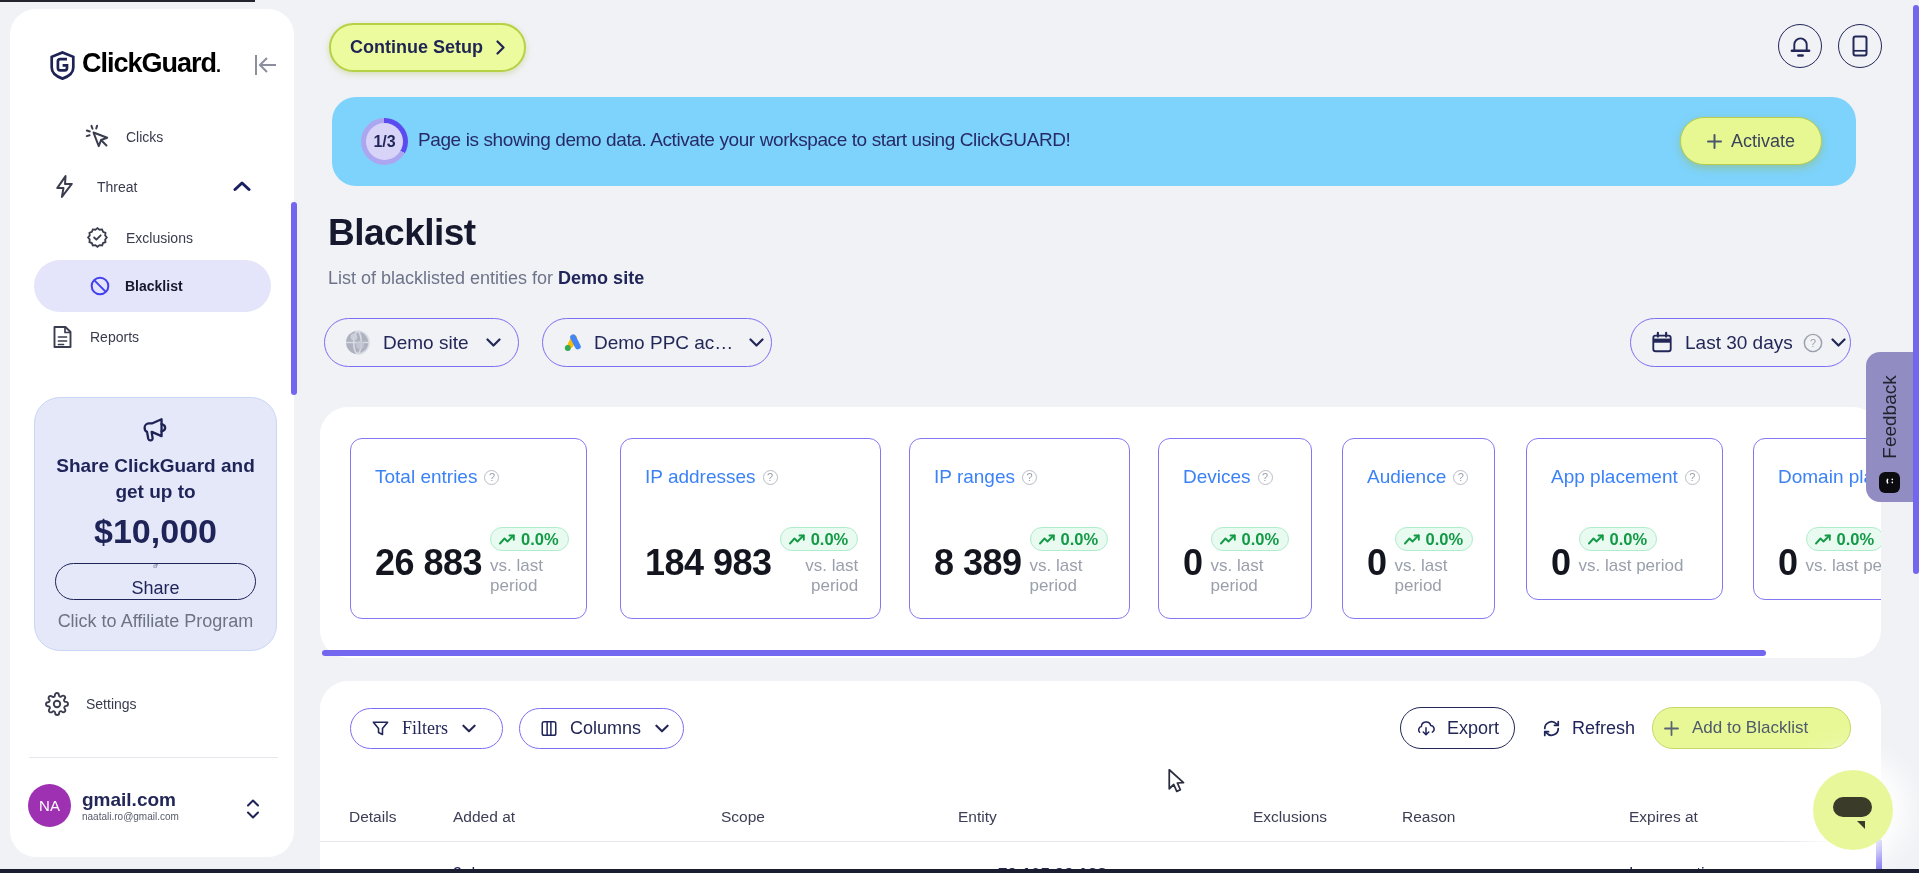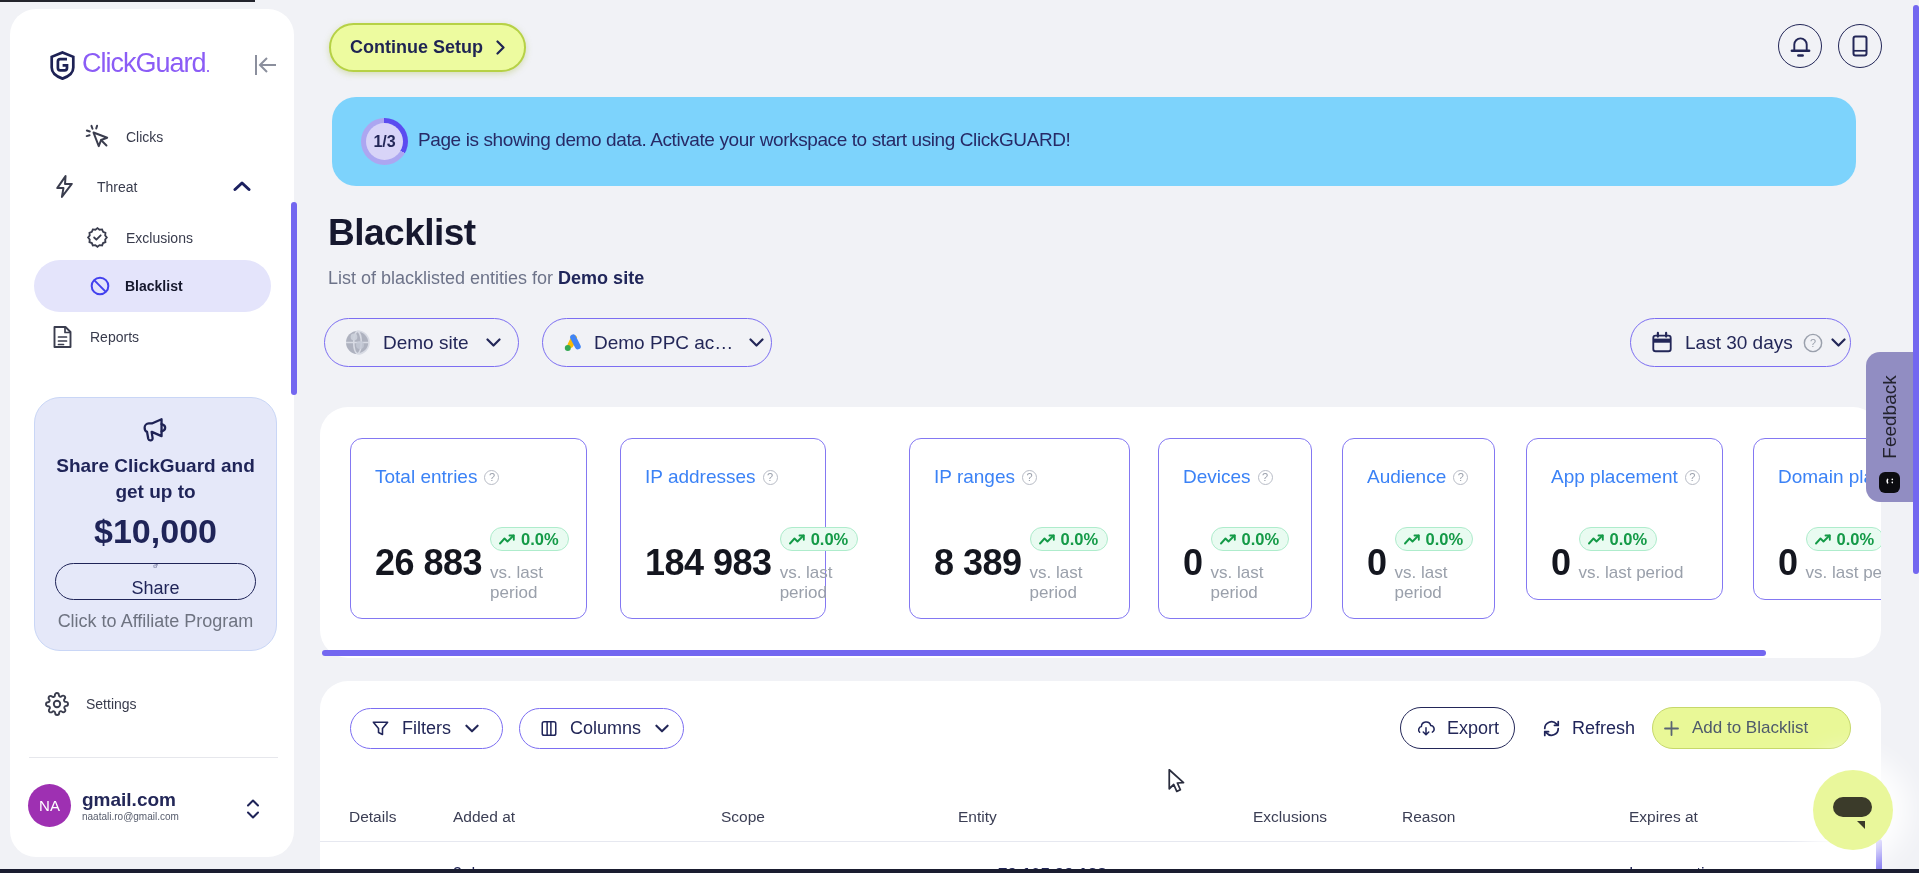--- a/index.html
+++ b/index.html
@@ -11,21 +11,21 @@
 </head>
 <body>
 
 <div class="abs" id="sidebar" style="left:10px;top:9px;width:284px;height:848px;background:#fff;border-radius:26px;">
 
   <div class="abs" style="left:40px;top:42px;width:230px;height:30px;">
     <svg width="25" height="29" viewBox="0 0 25 29" style="position:absolute;left:0;top:0;">
       <path d="M12.5 1.4 L23.3 5.8 V16.5 C23.3 21.5 19.3 25.3 12.5 27.6 C5.7 25.3 1.7 21.5 1.7 16.5 V5.8 Z" fill="none" stroke="#1e2255" stroke-width="2.7"></path>
       <path d="M17 8.2 H10.2 C8.7 8.2 7.9 9 7.9 10.5 V17 C7.9 18.5 8.7 19.3 10.2 19.3 H14.7 C16.2 19.3 17 18.5 17 17 V14.4 H12.6" fill="none" stroke="#1e2255" stroke-width="2.7"></path>
     </svg>
-    <div class="abs" style="left:32px;top:-3px;font-size:27px;font-weight:normal;color:#8b5cf6;letter-spacing:-1px;">ClickGuard<span style="font-size:18px;">.</span></div>
+    <div class="abs" style="left:32px;top:-3px;font-size:27px;font-weight:bold;color:#000000;letter-spacing:-1px;">ClickGuard<span style="font-size:18px;">.</span></div>
   </div>
 
   <svg class="abs" style="left:244px;top:45px;" width="24" height="22" viewBox="0 0 24 22">
     <path d="M2 1 V21 M22 11 H7 M13 4 L6 11 L13 18" fill="none" stroke="#8b8f9d" stroke-width="2"></path>
   </svg>
 
   <div class="abs nav-row" style="left:75px;top:115px;">
     <svg width="25" height="25" viewBox="0 0 24 24">
         <g fill="none" stroke="#3a3d4e" stroke-width="1.9" stroke-linecap="round" stroke-linejoin="round">
           <path d="M8.2 8.2 L21.3 13.2 L15.4 15.4 L13.2 21.3 Z"></path>
@@ -149,20 +149,26 @@
         <path d="M3.5 15.8 H16.5" stroke-width="1.7"></path>
       </g>
     </svg>
 </div>
 
 <div class="abs" style="left:332px;top:97px;width:1524px;height:89px;background:#7dd3fc;border-radius:24px;">
   <div class="abs" style="left:29px;top:21px;width:47px;height:47px;border-radius:50%;background:conic-gradient(#5b4cf0 0 120deg, #aca6f1 120deg 360deg);display:flex;align-items:center;justify-content:center;">
     <div style="width:37px;height:37px;border-radius:50%;background:#d8d4f8;display:flex;align-items:center;justify-content:center;font-size:16px;font-weight:bold;color:#232758;">1/3</div>
   </div>
   <div class="abs" style="left:86px;top:32px;font-size:19px;letter-spacing:-0.4px;color:#272a66;">Page is showing demo data. Activate your workspace to start using ClickGUARD!</div>
+  <div class="abs" style="left:1348px;top:20px;width:142px;height:48px;background:#e7f893;border:1.5px solid #b9cc4e;border-radius:24px;box-shadow:0 3px 9px rgba(160,180,60,0.45);display:flex;align-items:center;justify-content:center;gap:9px;">
+    <svg width="15" height="15" viewBox="0 0 15 15">
+        <path d="M7.5 1 V14 M1 7.5 H14" stroke="#4c566c" stroke-width="2" stroke-linecap="round"></path>
+      </svg>
+    <span style="font-size:18px;color:#3c445c;">Activate</span>
+  </div>
 </div>
 
 <div class="abs" style="left:328px;top:212px;font-size:37px;font-weight:bold;color:#16182e;letter-spacing:-0.5px;">Blacklist</div>
 <div class="abs" style="left:328px;top:268px;font-size:18px;color:#6d7389;">List of blacklisted entities for <span style="font-weight:bold;color:#20265a;">Demo site</span></div>
 
 <div class="abs pill" style="left:324px;top:318px;width:195px;height:49px;">
   <svg width="25" height="25" viewBox="0 0 25 25">
       <circle cx="12.5" cy="12.5" r="11.5" fill="#aeb2bf"></circle>
       <path d="M12.5 1 a11.5 11.5 0 0 1 0 23 M1 12.5 h23 M12.5 1 c-5 3 -5 20 0 23 M12.5 1 c5 3 5 20 0 23" fill="none" stroke="#d8dbe4" stroke-width="1.6"></path>
       <circle cx="9" cy="7" r="3.4" fill="#cdd1dc" opacity="0.9"></circle>
@@ -212,21 +218,21 @@
           <span class="gpill"><svg width="17" height="11" viewBox="0 0 17 11">
               <g fill="none" stroke="#149a47" stroke-width="1.9" stroke-linecap="round" stroke-linejoin="round">
                 <path d="M1 9.5 L5.5 4.5 L8.5 7.5 L14.5 1.5"></path>
                 <path d="M10.5 1.5 H14.8 V5.8"></path>
               </g>
             </svg>0.0%</span>
           <span class="vsl">vs. last<br>period</span>
         </div>
     </div>
   </div>
-  <div class="card" style="left:300px;width:206px;height:181px;">
+  <div class="card" style="left:300px;width:261px;height:181px;text-align:right;">
     <div class="ctitle">IP addresses <span class="qm"></span></div>
     <div class="crow">
         <span class="cnum">184 983</span>
       <div class="cside">
           <span class="gpill"><svg width="17" height="11" viewBox="0 0 17 11">
               <g fill="none" stroke="#149a47" stroke-width="1.9" stroke-linecap="round" stroke-linejoin="round">
                 <path d="M1 9.5 L5.5 4.5 L8.5 7.5 L14.5 1.5"></path>
                 <path d="M10.5 1.5 H14.8 V5.8"></path>
               </g>
             </svg>0.0%</span>
@@ -307,21 +313,21 @@
             </svg>0.0%</span>
           <span class="vsl">vs. last period</span>
         </div>
     </div>
   </div>
 </div>
 
 <div class="abs" style="left:322px;top:650px;width:1444px;height:6px;border-radius:3px;background:#7367f0;"></div>
 
 <div class="abs" style="left:320px;top:681px;width:1561px;height:192px;background:#fff;border-radius:28px 28px 0 0;">
-  <div class="abs pill" style="left:30px;top:27px;width:153px;height:41px;border-radius:21px;">
+  <div class="abs pill" style="left:30px;top:27px;width:153px;height:41px;border-radius:21px;font-family:Liberation Serif, serif;">
     <svg width="19" height="19" viewBox="0 0 24 24">
         <path d="M3 4 H21 L14.5 12 V19.5 L9.5 17 V12 Z" fill="none" stroke="#20255a" stroke-width="2" stroke-linejoin="round"></path>
       </svg>
     <span style="margin-left:12px;font-size:18px;">Filters</span>
     <svg style="margin-left:14px;" width="14" height="9" viewBox="0 0 15 9">
         <path d="M1.5 1.5 L7.5 7.5 L13.5 1.5" fill="none" stroke="#232758" stroke-width="2.2" stroke-linecap="round" stroke-linejoin="round"></path>
       </svg>
   </div>
   <div class="abs pill" style="left:199px;top:27px;width:165px;height:41px;border-radius:21px;">
     <svg width="18" height="19" viewBox="0 0 24 24">
@@ -410,17 +416,17 @@
 <style>
   .nav-row { display:flex; align-items:center; font-size:14px; color:#383b4c; }
   .circle-btn { width:44px;height:44px;border-radius:50%;border:1.5px solid #232758;display:flex;align-items:center;justify-content:center; }
   .pill { border:1.5px solid #7c6ef2;border-radius:25px;display:flex;align-items:center;padding-left:20px;font-size:19px;color:#232758; }
   .card { position:absolute; top:31px; border:1.5px solid #8478f2; border-radius:12px; background:#fff; }
   .ctitle { position:absolute; left:24px; top:27px; font-size:19px; color:#3b82f6; display:flex; align-items:center; gap:7px; white-space:nowrap; }
   .qm { width:15px;height:15px;border-radius:50%;border:1.3px solid #b8bcc6;color:#9aa0ac;font-size:11px;display:inline-flex;align-items:center;justify-content:center; }
   .qm::before { content:"?"; }
   .crow { position:absolute; left:24px; top:88px; display:flex; align-items:flex-start; gap:8px; }
   .cnum { font-size:36px; font-weight:bold; color:#14161f; letter-spacing:-0.5px; margin-top:18px; line-height:1; white-space:nowrap; }
-  .cside { display:flex; flex-direction:column; gap:12px; }
+  .cside { display:flex; flex-direction:column; gap:5px; }
   .gpill { height:24px; padding:0 9px 0 8px; background:#e9fbf1; border:1px solid #aeeccc; border-radius:12px; display:inline-flex; align-items:center; gap:5px; font-size:16.5px; font-weight:bold; color:#149a47; width:fit-content; }
   .vsl { font-size:17px; color:#9aa0ab; line-height:20px; }
   .th { position:absolute; top:127px; font-size:15.5px; color:#3b3e54; }
 </style>
 
 </body></html>

